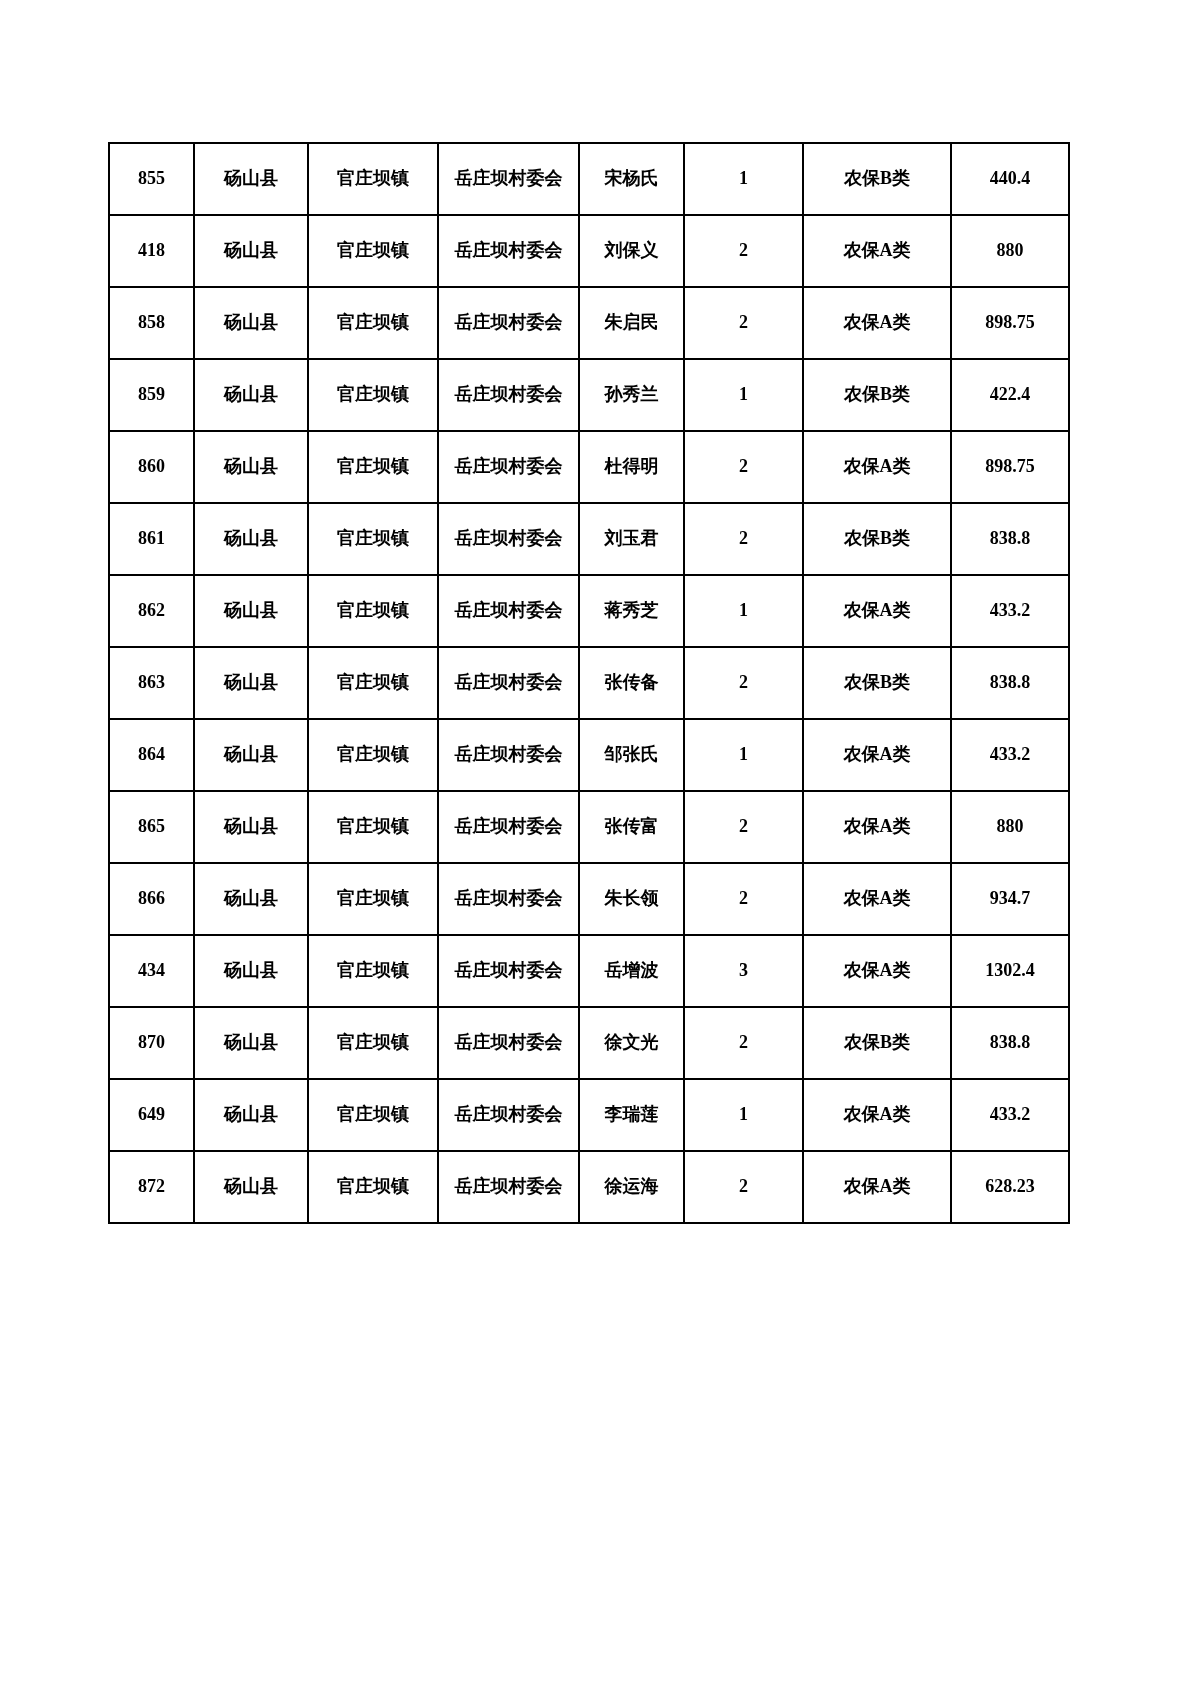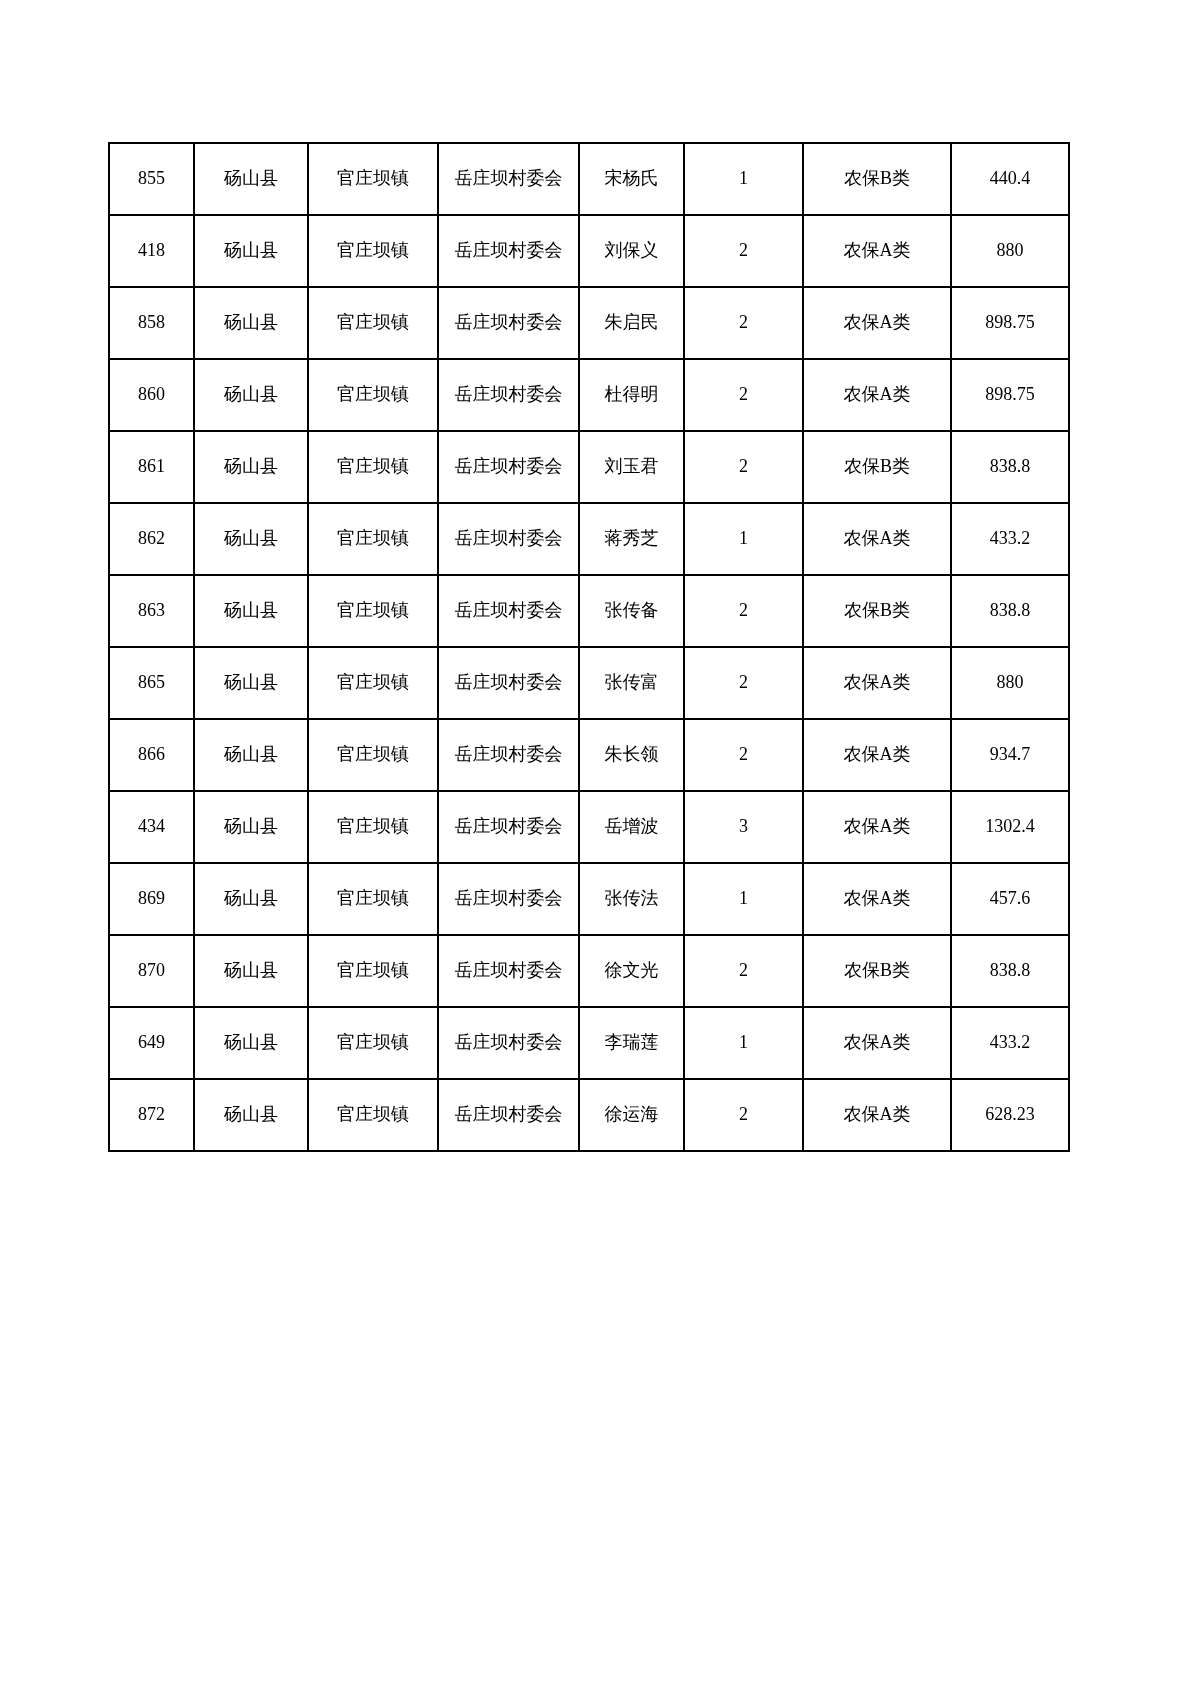--- a/index.html
+++ b/index.html
@@ -16,20 +16,21 @@
     font-family: "Liberation Serif", "DejaVu Serif", serif;
     overflow: hidden;
   }
   table.grid {
     position: absolute;
     left: 108px;
     top: 142px;
     width: 960px;
     border-collapse: collapse;
     table-layout: fixed;
+    font-weight: bold;
   }
   table.grid td {
     border: 2px solid #000000;
     height: 70px;
     padding: 0 2px;
     text-align: center;
     vertical-align: middle;
     font-size: 18px;
     line-height: 1.2;
     color: #000000;
@@ -77,20 +78,30 @@
           <td>858</td>
           <td>砀山县</td>
           <td>官庄坝镇</td>
           <td>岳庄坝村委会</td>
           <td>朱启民</td>
           <td>2</td>
           <td>农保A类</td>
           <td>898.75</td>
         </tr>
         <tr>
+          <td>859</td>
+          <td>砀山县</td>
+          <td>官庄坝镇</td>
+          <td>岳庄坝村委会</td>
+          <td>孙秀兰</td>
+          <td>1</td>
+          <td>农保B类</td>
+          <td>422.4</td>
+        </tr>
+        <tr>
           <td>860</td>
           <td>砀山县</td>
           <td>官庄坝镇</td>
           <td>岳庄坝村委会</td>
           <td>杜得明</td>
           <td>2</td>
           <td>农保A类</td>
           <td>898.75</td>
         </tr>
         <tr>
@@ -115,20 +126,30 @@
         </tr>
         <tr>
           <td>863</td>
           <td>砀山县</td>
           <td>官庄坝镇</td>
           <td>岳庄坝村委会</td>
           <td>张传备</td>
           <td>2</td>
           <td>农保B类</td>
           <td>838.8</td>
+        </tr>
+        <tr>
+          <td>864</td>
+          <td>砀山县</td>
+          <td>官庄坝镇</td>
+          <td>岳庄坝村委会</td>
+          <td>邹张氏</td>
+          <td>1</td>
+          <td>农保A类</td>
+          <td>433.2</td>
         </tr>
         <tr>
           <td>865</td>
           <td>砀山县</td>
           <td>官庄坝镇</td>
           <td>岳庄坝村委会</td>
           <td>张传富</td>
           <td>2</td>
           <td>农保A类</td>
           <td>880</td>
@@ -145,30 +166,20 @@
         </tr>
         <tr>
           <td>434</td>
           <td>砀山县</td>
           <td>官庄坝镇</td>
           <td>岳庄坝村委会</td>
           <td>岳增波</td>
           <td>3</td>
           <td>农保A类</td>
           <td>1302.4</td>
-        </tr>
-        <tr>
-          <td>869</td>
-          <td>砀山县</td>
-          <td>官庄坝镇</td>
-          <td>岳庄坝村委会</td>
-          <td>张传法</td>
-          <td>1</td>
-          <td>农保A类</td>
-          <td>457.6</td>
         </tr>
         <tr>
           <td>870</td>
           <td>砀山县</td>
           <td>官庄坝镇</td>
           <td>岳庄坝村委会</td>
           <td>徐文光</td>
           <td>2</td>
           <td>农保B类</td>
           <td>838.8</td>

